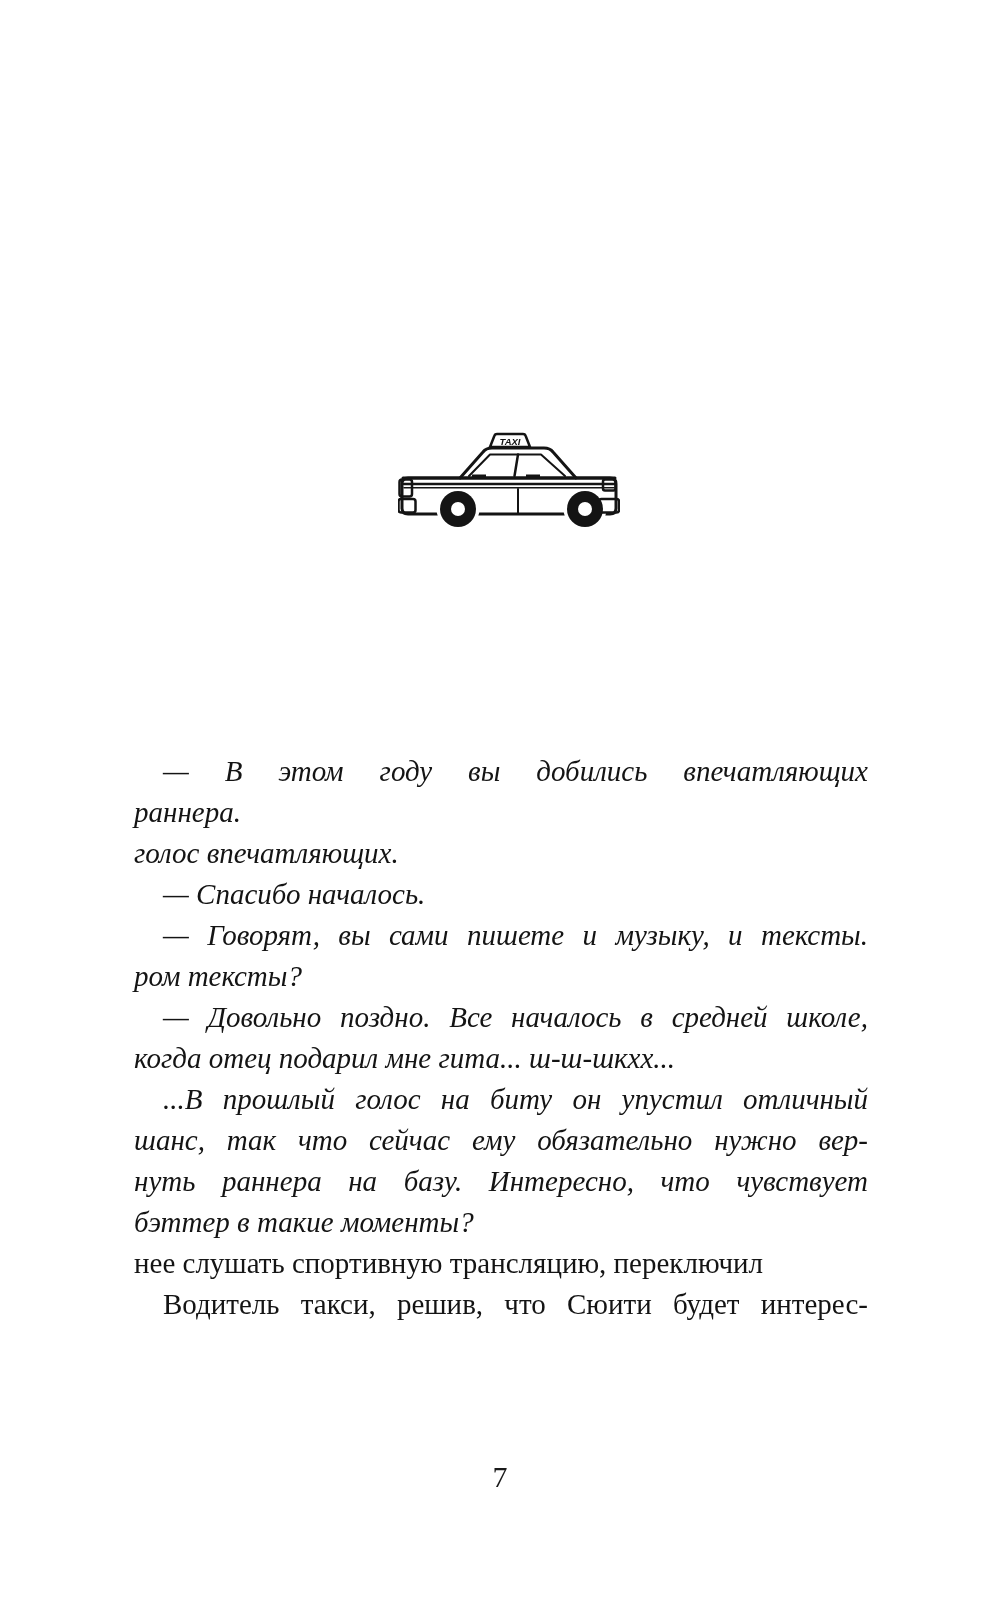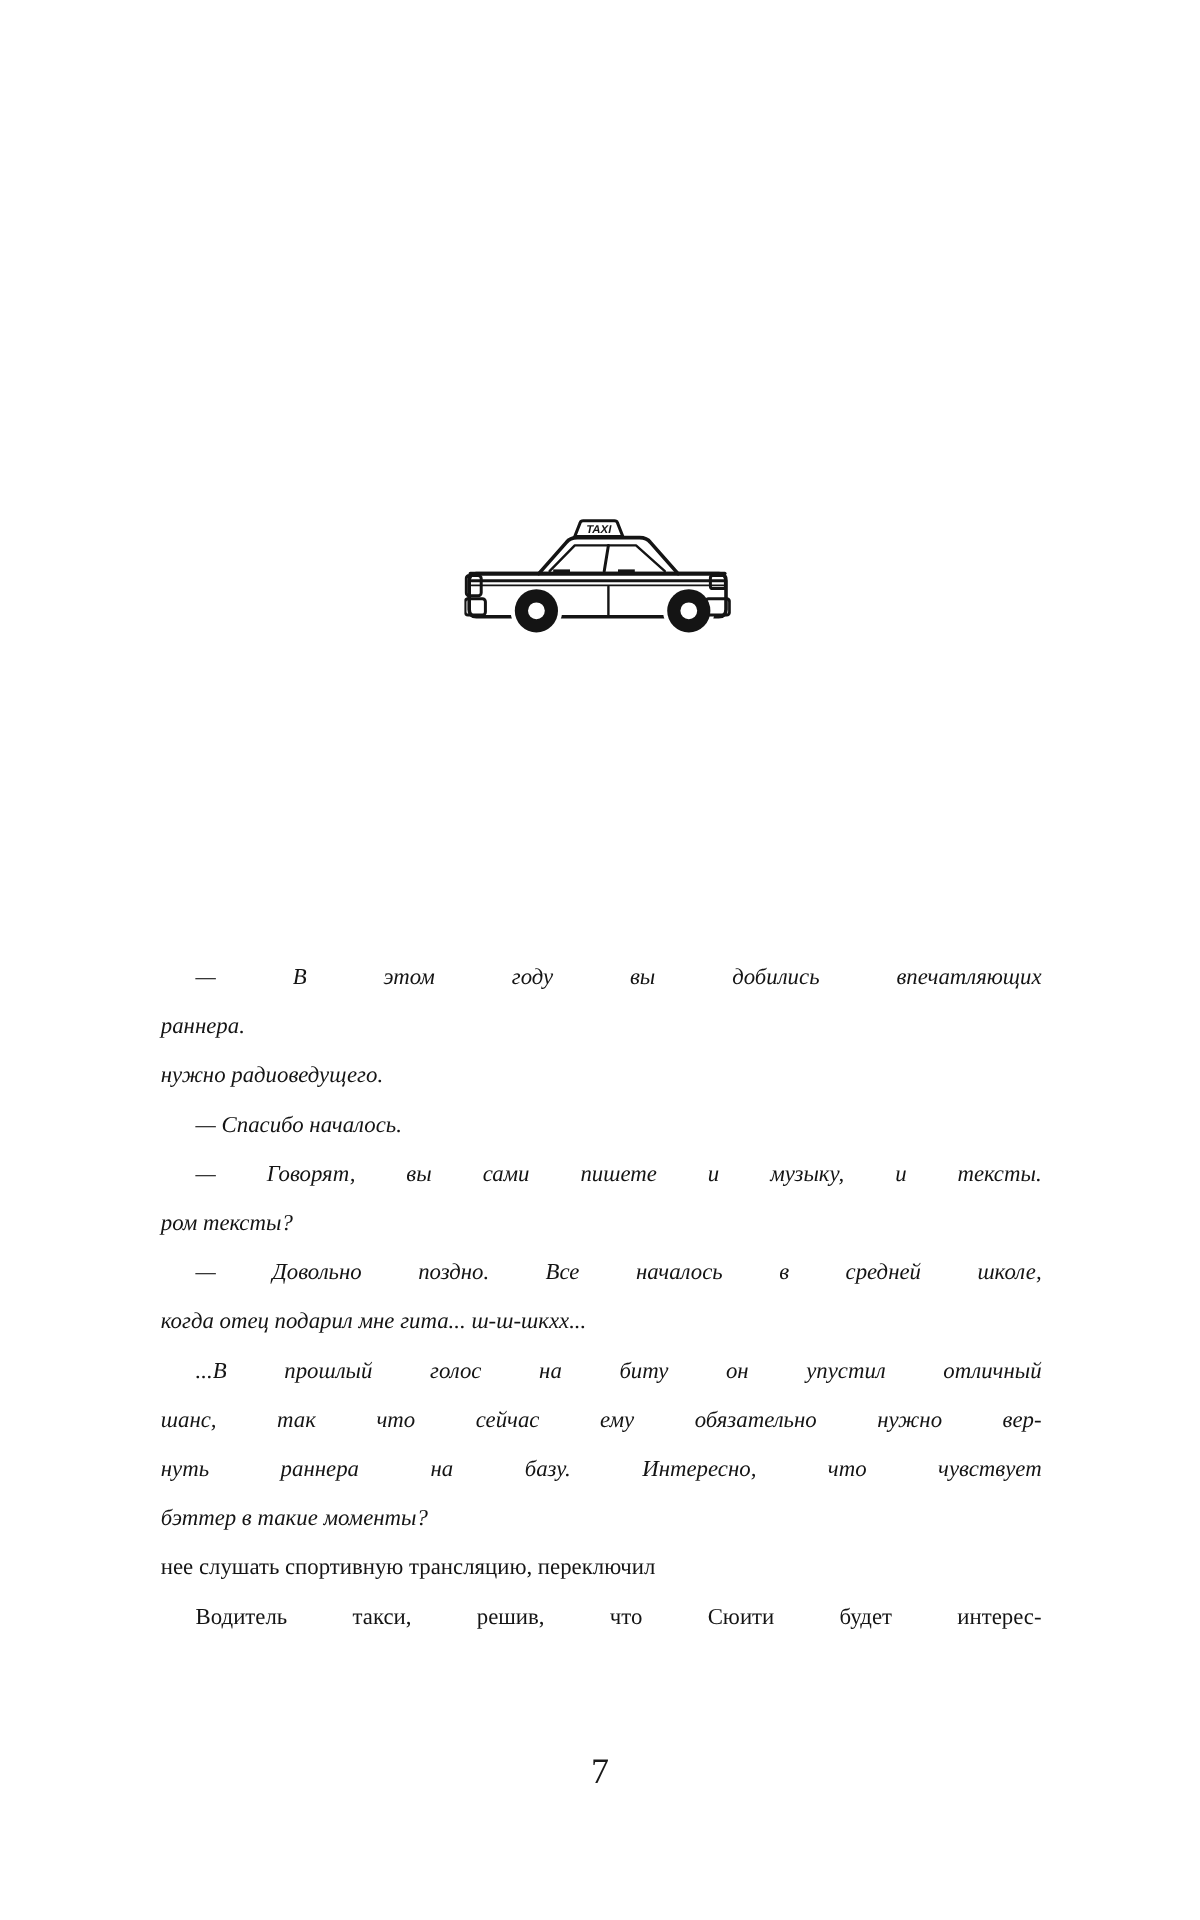--- a/index.html
+++ b/index.html
@@ -6,29 +6,29 @@
   body {
     width: 1000px; height: 1600px;
     background: #ffffff;
     position: relative;
     font-family: "Liberation Serif", serif;
     color: #141414;
     overflow: hidden;
   }
   .taxi-wrap {
     position: absolute;
-    left: 387px; top: 416px;
+    left: 398px; top: 416px;
     width: 222px; height: 114px;
   }
   .taxi-wrap svg { display: block; width: 100%; height: 100%; }
   .text-block {
     position: absolute;
-    left: 134px; top: 794px;
+    left: 134px; top: 751px;
     width: 734px;
-    font-size: 19px;
+    font-size: 29px;
   }
   .para { margin: 0; }
   .para.italic { font-style: italic; }
   .para.roman  { font-style: normal; }
   .line {
     height: 41px;
     line-height: 41px;
     white-space: normal;
   }
   .line.just {
@@ -89,21 +89,21 @@
       <text x="112" y="28.5" text-anchor="middle" font-family="Liberation Sans, sans-serif" font-size="9.5" font-weight="bold" font-style="italic" fill="#141414">TAXI</text>
     </svg>
   </div>
 
   <div class="text-block">
       <div class="para italic">
         <div class="line first just">— В этом году вы добились впечатляющих</div>
         <div class="line">раннера.</div>
       </div>
       <div class="para italic">
-        <div class="line">нужно радиоведущего.</div>
+        <div class="line">голос впечатляющих.</div>
       </div>
       <div class="para italic">
         <div class="line first">— Спасибо началось.</div>
       </div>
       <div class="para italic">
         <div class="line first just">— Говорят, вы сами пишете и музыку, и тексты.</div>
         <div class="line">ром тексты?</div>
       </div>
       <div class="para italic">
         <div class="line first just">— Довольно поздно. Все началось в средней школе,</div>

